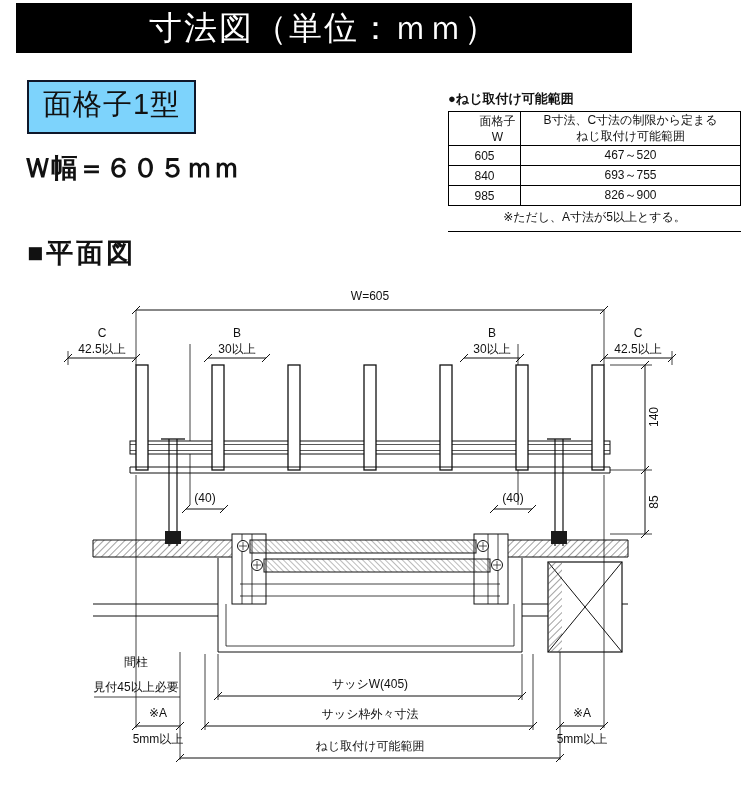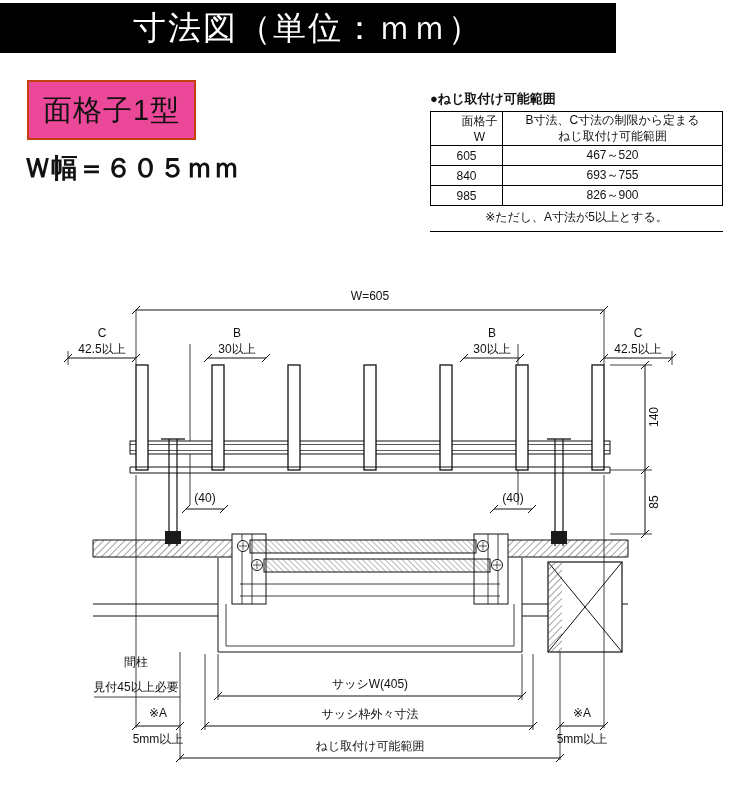--- a/index.html
+++ b/index.html
@@ -1,29 +1,29 @@
 <!DOCTYPE html>
 <html><head>
 <meta charset="utf-8">
 <style>
   * { margin:0; padding:0; box-sizing:border-box; }
   html,body { background:#fff; }
   body { font-family:"Liberation Sans","DejaVu Sans",sans-serif; color:#111; }
   .page { position:relative; width:750px; height:793px; background:#fff; overflow:hidden; }
 
-  .title-bar { position:absolute; left:0; top:3px; width:616px; height:50px; background:#000;
+  .title-bar { position:absolute; left:16px; top:3px; width:616px; height:50px; background:#000;
     color:#fff; display:flex; align-items:center; justify-content:center;
     font-size:33px; letter-spacing:2px; }
 
-  .product-box { position:absolute; left:27px; top:80px; border:2px solid #c2410c;
-    padding:9px 14px 7px; font-size:29px; letter-spacing:1px; background:#ec4899; }
+  .product-box { position:absolute; left:27px; top:80px; border:2px solid #0f172a;
+    padding:3px 14px 7px; font-size:29px; letter-spacing:1px; background:#7dd3fc; }
 
   .width-label { position:absolute; left:24px; top:150px; font-size:27px; font-weight:bold; }
 
-  .screw-block { position:absolute; left:430px; top:90px; width:293px; font-size:12px; }
+  .screw-block { position:absolute; left:448px; top:90px; width:293px; font-size:12px; }
   .screw-caption { font-weight:bold; font-size:13px; margin-bottom:3px; }
   .screw-block table { border-collapse:collapse; width:100%; background:#fff; }
   .screw-block th, .screw-block td { border:1px solid #000; text-align:center;
     vertical-align:middle; padding:1px 2px; font-weight:normal; font-size:12px; }
   .screw-block th.w-col { width:72px;padding-left:28px; }
   .hdr2 { text-align:left; font-size:11.5px; line-height:1.3; padding-left:4px; }
   .note { border-bottom:1px solid #000; padding:3px 0 5px; font-size:12px;text-align:center; }
 
   .section-heading { position:absolute; left:27px; top:235px; font-size:27px;
     font-weight:bold; letter-spacing:3px; }
@@ -67,20 +67,21 @@
       </tr>
       <tr>
         <td>985</td>
         <td>826～900</td>
       </tr>
     </tbody>
       </table>
     <div class="note">※ただし、A寸法が5以上とする。</div>
   </div>
 
+  <div class="section-heading">■平面図</div>
 
   <svg class="drawing" width="750" height="523" viewBox="0 270 750 523">
     <defs>
       <pattern id="hatch" width="5" height="5" patternUnits="userSpaceOnUse" patternTransform="rotate(45)">
         <line x1="0" y1="0" x2="0" y2="5" stroke="#444" stroke-width="1"></line>
       </pattern>
       <pattern id="hatch2" width="4" height="4" patternUnits="userSpaceOnUse" patternTransform="rotate(-45)">
         <line x1="0" y1="0" x2="0" y2="4" stroke="#555" stroke-width="0.8"></line>
       </pattern>
     </defs>

